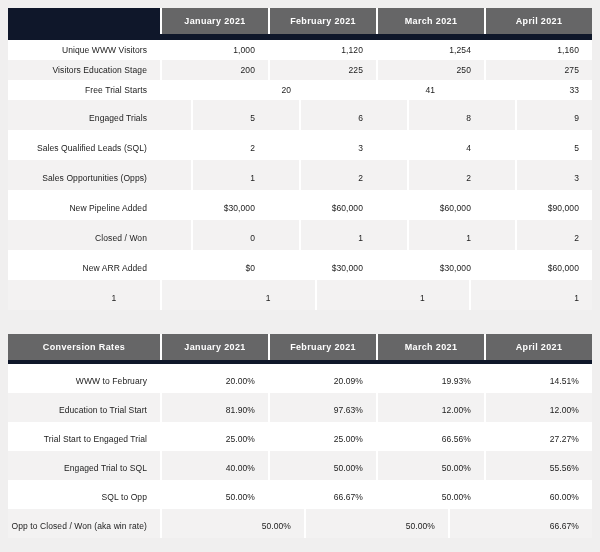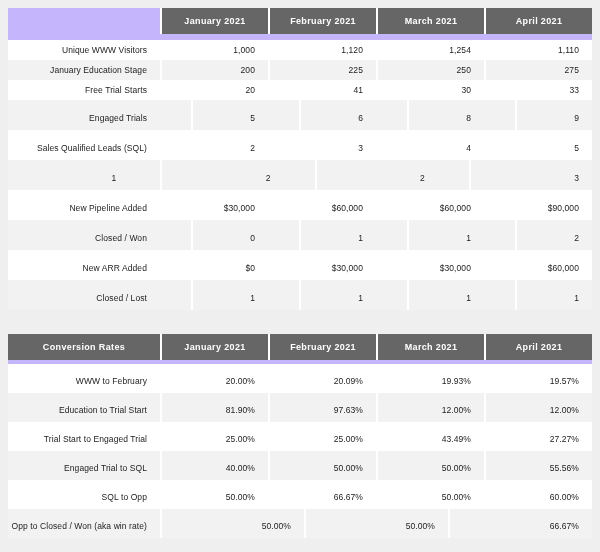--- a/index.html
+++ b/index.html
@@ -5,21 +5,21 @@
   * { margin: 0; padding: 0; box-sizing: border-box; }
   html, body { width: 600px; height: 552px; overflow: hidden; }
   body {
     background: #f0efef;
     font-family: "Liberation Sans", "DejaVu Sans", sans-serif;
     color: #1e1e1e;
     -webkit-font-smoothing: antialiased;
   }
   .page { padding: 8px 8px 0 8px; }
 
-  .table-card { background: #c4b5fd; width: 584px; }
+  .table-card { background: #0f172a; width: 584px; }
   .table-card.second { margin-top: 24px; }
 
   
   .hrow { display: flex; height: 26px; }
   .hcell {
     display: flex; align-items: center; justify-content: center;
     font-size: 9px; font-weight: bold; letter-spacing: 0.04em;
     color: #ffffff;
   }
   .hcell.dark { background: #666667; }
@@ -57,51 +57,51 @@
       <div class="hcell dark month">February 2021</div>
       <div class="hcell dark month">March 2021</div>
       <div class="hcell dark month">April 2021</div>
     </div>
     <div class="tbody1" id="t1body">
         <div class="trow short">
           <div class="cell label-col">Unique WWW Visitors</div>
           <div class="cell val">1,000</div>
           <div class="cell val">1,120</div>
           <div class="cell val">1,254</div>
-          <div class="cell val">1,110</div>
+          <div class="cell val">1,160</div>
         </div>
         <div class="trow short stripe">
-          <div class="cell label-col">January Education Stage</div>
+          <div class="cell label-col">Visitors Education Stage</div>
           <div class="cell val">200</div>
           <div class="cell val">225</div>
           <div class="cell val">250</div>
           <div class="cell val">275</div>
         </div>
         <div class="trow short">
           <div class="cell label-col">Free Trial Starts</div>
           <div class="cell val">20</div>
           <div class="cell val">41</div>
-          <div class="cell val">30</div>
           <div class="cell val">33</div>
         </div>
         <div class="trow tall stripe">
           <div class="cell label-col">Engaged Trials</div>
           <div class="cell val">5</div>
           <div class="cell val">6</div>
           <div class="cell val">8</div>
           <div class="cell val">9</div>
         </div>
         <div class="trow tall">
           <div class="cell label-col">Sales Qualified Leads (SQL)</div>
           <div class="cell val">2</div>
           <div class="cell val">3</div>
           <div class="cell val">4</div>
           <div class="cell val">5</div>
         </div>
         <div class="trow tall stripe">
+          <div class="cell label-col">Sales Opportunities (Opps)</div>
           <div class="cell val">1</div>
           <div class="cell val">2</div>
           <div class="cell val">2</div>
           <div class="cell val">3</div>
         </div>
         <div class="trow tall">
           <div class="cell label-col">New Pipeline Added</div>
           <div class="cell val">$30,000</div>
           <div class="cell val">$60,000</div>
           <div class="cell val">$60,000</div>
@@ -115,21 +115,20 @@
           <div class="cell val">2</div>
         </div>
         <div class="trow tall">
           <div class="cell label-col">New ARR Added</div>
           <div class="cell val">$0</div>
           <div class="cell val">$30,000</div>
           <div class="cell val">$30,000</div>
           <div class="cell val">$60,000</div>
         </div>
         <div class="trow tall stripe">
-          <div class="cell label-col">Closed / Lost</div>
           <div class="cell val">1</div>
           <div class="cell val">1</div>
           <div class="cell val">1</div>
           <div class="cell val">1</div>
         </div>
       </div>
   </section>
 
   <section class="table-card second">
     <div class="hrow">
@@ -138,34 +137,34 @@
       <div class="hcell dark month">February 2021</div>
       <div class="hcell dark month">March 2021</div>
       <div class="hcell dark month">April 2021</div>
     </div>
     <div class="tbody2" id="t2body">
         <div class="trow t2">
           <div class="cell label-col">WWW to February</div>
           <div class="cell val">20.00%</div>
           <div class="cell val">20.09%</div>
           <div class="cell val">19.93%</div>
-          <div class="cell val">19.57%</div>
+          <div class="cell val">14.51%</div>
         </div>
         <div class="trow t2 stripe">
           <div class="cell label-col">Education to Trial Start</div>
           <div class="cell val">81.90%</div>
           <div class="cell val">97.63%</div>
           <div class="cell val">12.00%</div>
           <div class="cell val">12.00%</div>
         </div>
         <div class="trow t2">
           <div class="cell label-col">Trial Start to Engaged Trial</div>
           <div class="cell val">25.00%</div>
           <div class="cell val">25.00%</div>
-          <div class="cell val">43.49%</div>
+          <div class="cell val">66.56%</div>
           <div class="cell val">27.27%</div>
         </div>
         <div class="trow t2 stripe">
           <div class="cell label-col">Engaged Trial to SQL</div>
           <div class="cell val">40.00%</div>
           <div class="cell val">50.00%</div>
           <div class="cell val">50.00%</div>
           <div class="cell val">55.56%</div>
         </div>
         <div class="trow t2">

